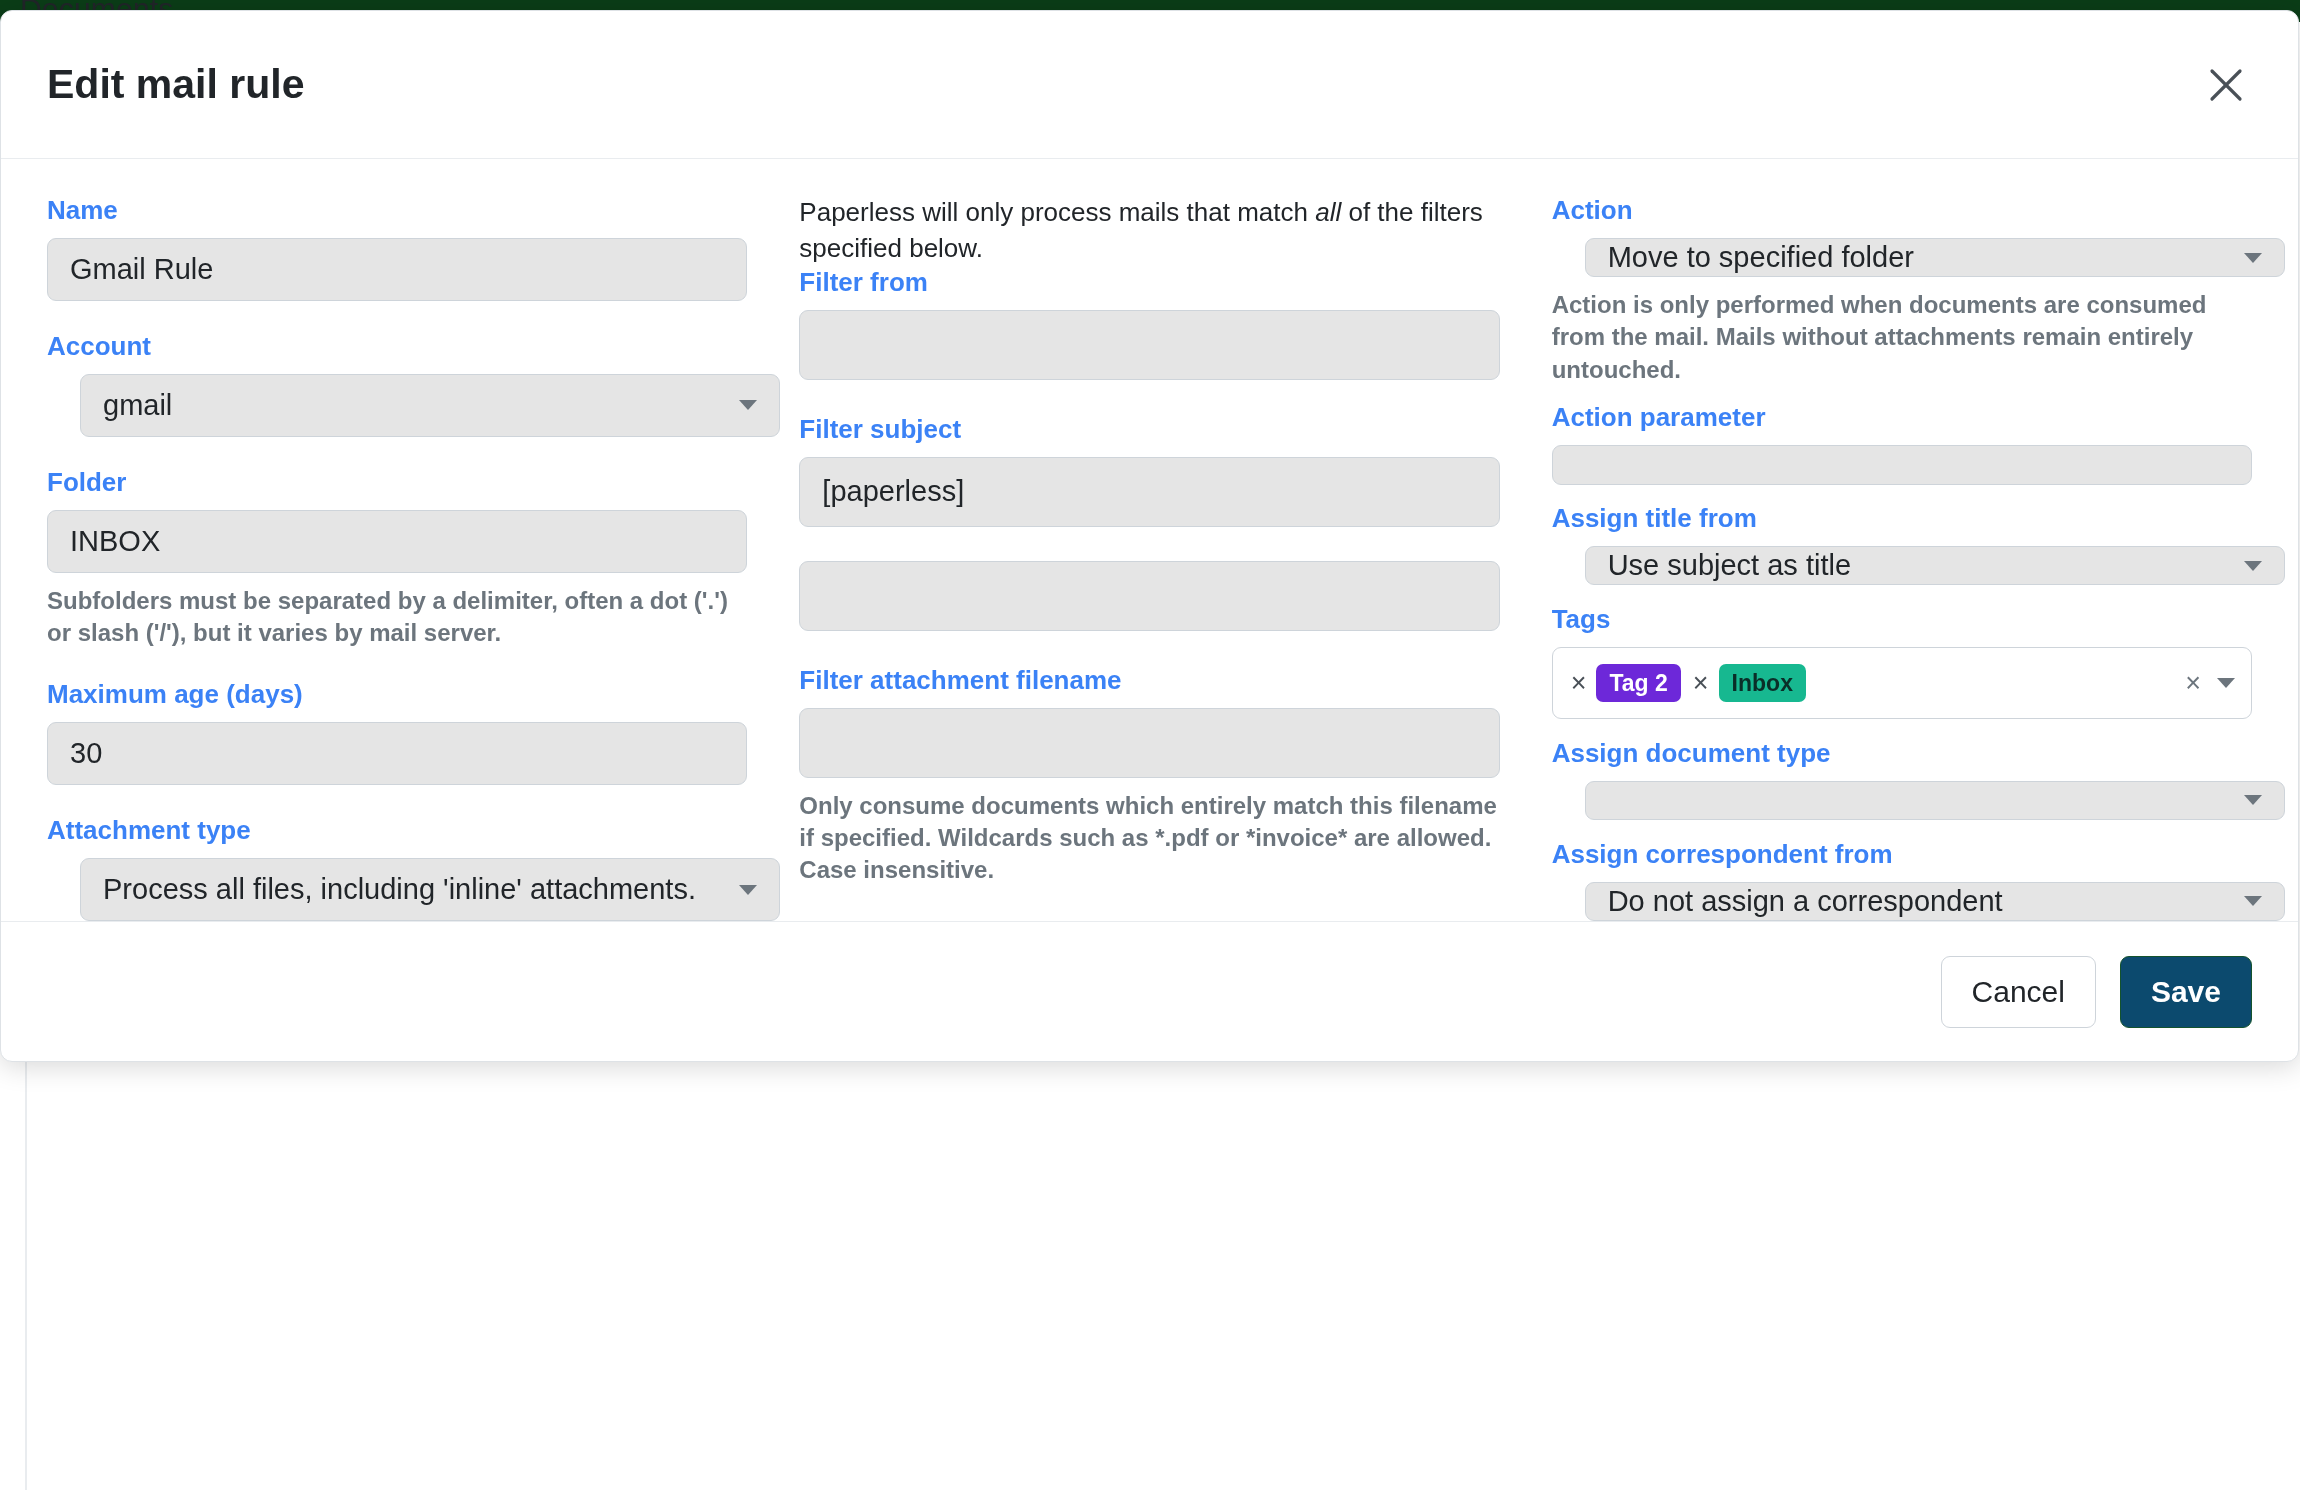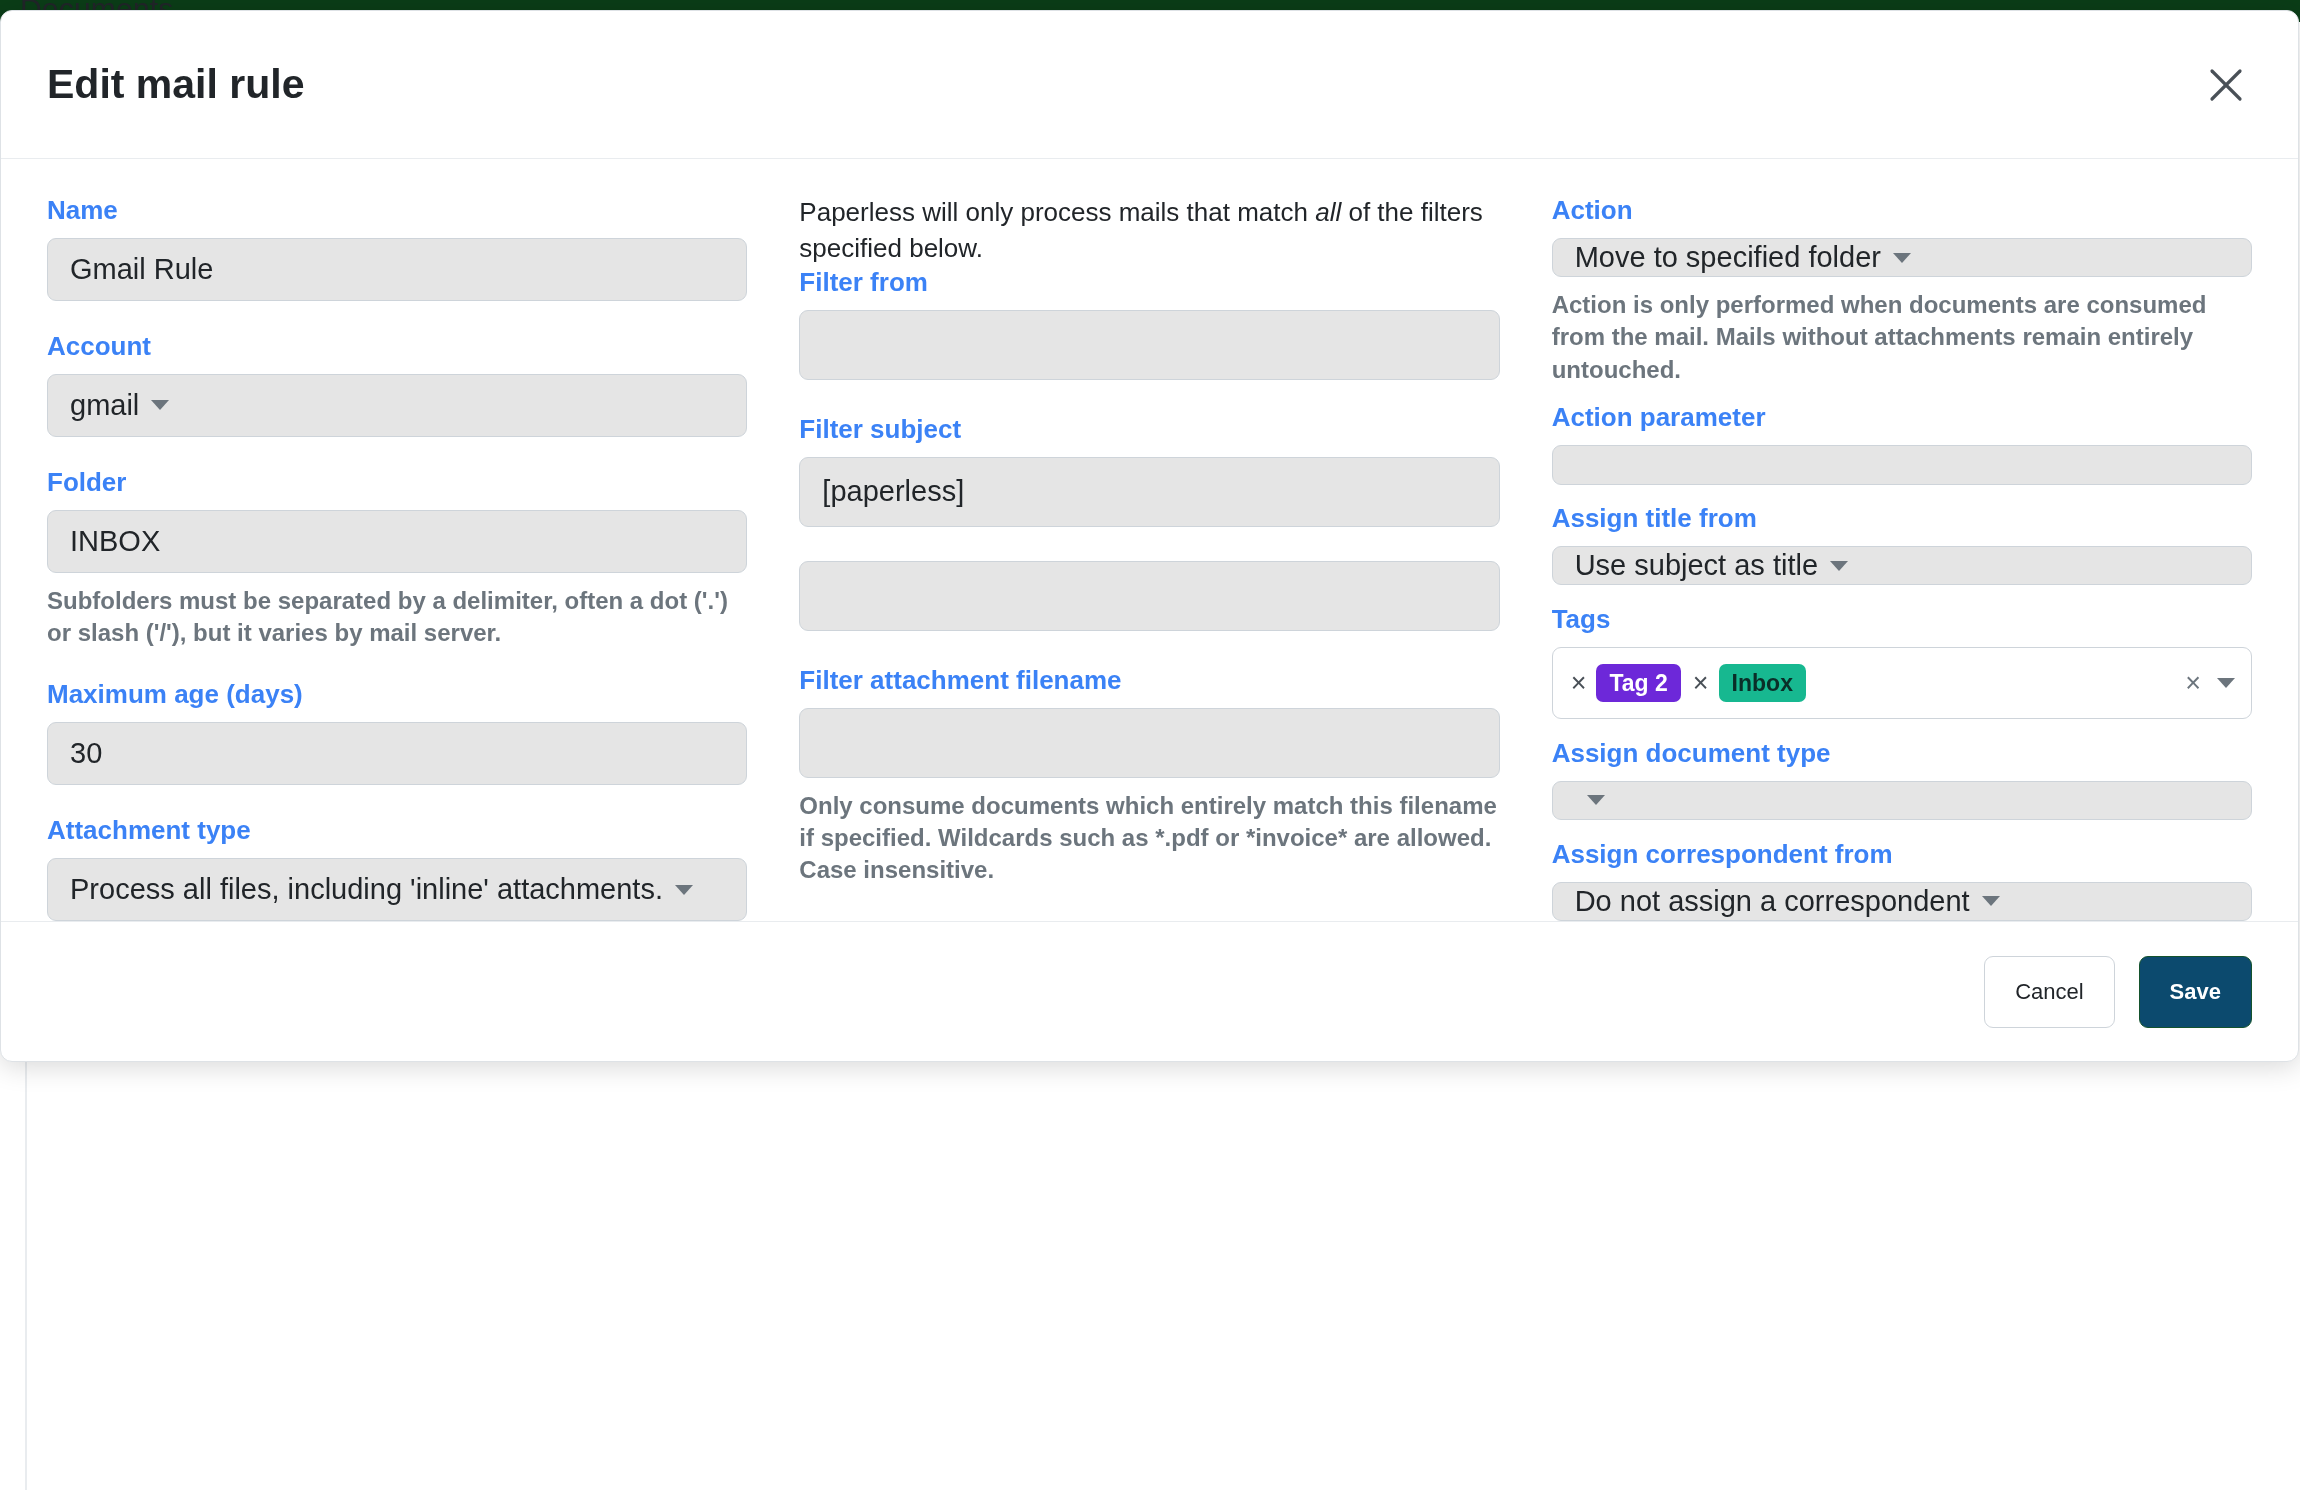--- a/index.html
+++ b/index.html
@@ -93,21 +93,21 @@
   .input, .select {
     width: 100%; height: 70px;
     border: 1px solid #ced4da; border-radius: 9px;
     background: #e5e5e5;
     font-size: 29px; color: #212529;
     padding: 0 22px;
     display: flex; align-items: center;
     font-family: "Liberation Sans", sans-serif;
     outline: none;
   }
-  .select { cursor: pointer; }
+  .select { justify-content: space-between; cursor: pointer; margin-left: 33px; }
   .select .caret {
     width: 0; height: 0;
     border-left: 9px solid transparent;
     border-right: 9px solid transparent;
     border-top: 10px solid #6c757d;
     margin-left: 12px;
   }
   .helper {
     font-size: 24px; color: #6c757d; line-height: 1.34;
     margin-top: 12px;
@@ -151,21 +151,21 @@
 
   #modal-footer {
     flex: 0 0 auto;
     height: 140px;
     border-top: 1px solid #e9ecef;
     display: flex; align-items: center; justify-content: flex-end;
     gap: 24px;
     padding: 0 46px;
   }
   .btn {
-    font-size: 22px; border-radius: 9px;
+    font-size: 30px; border-radius: 9px;
     padding: 0 30px; height: 72px;
     display: flex; align-items: center; justify-content: center;
     cursor: pointer;
     font-family: "Liberation Sans", sans-serif;
   }
   .btn-cancel {
     background: #ffffff; color: #212529; border: 1px solid #ced4da;
   }
   .btn-save {
     background: #0c4a6e; color: #ffffff; border: 1px solid #14532d;

